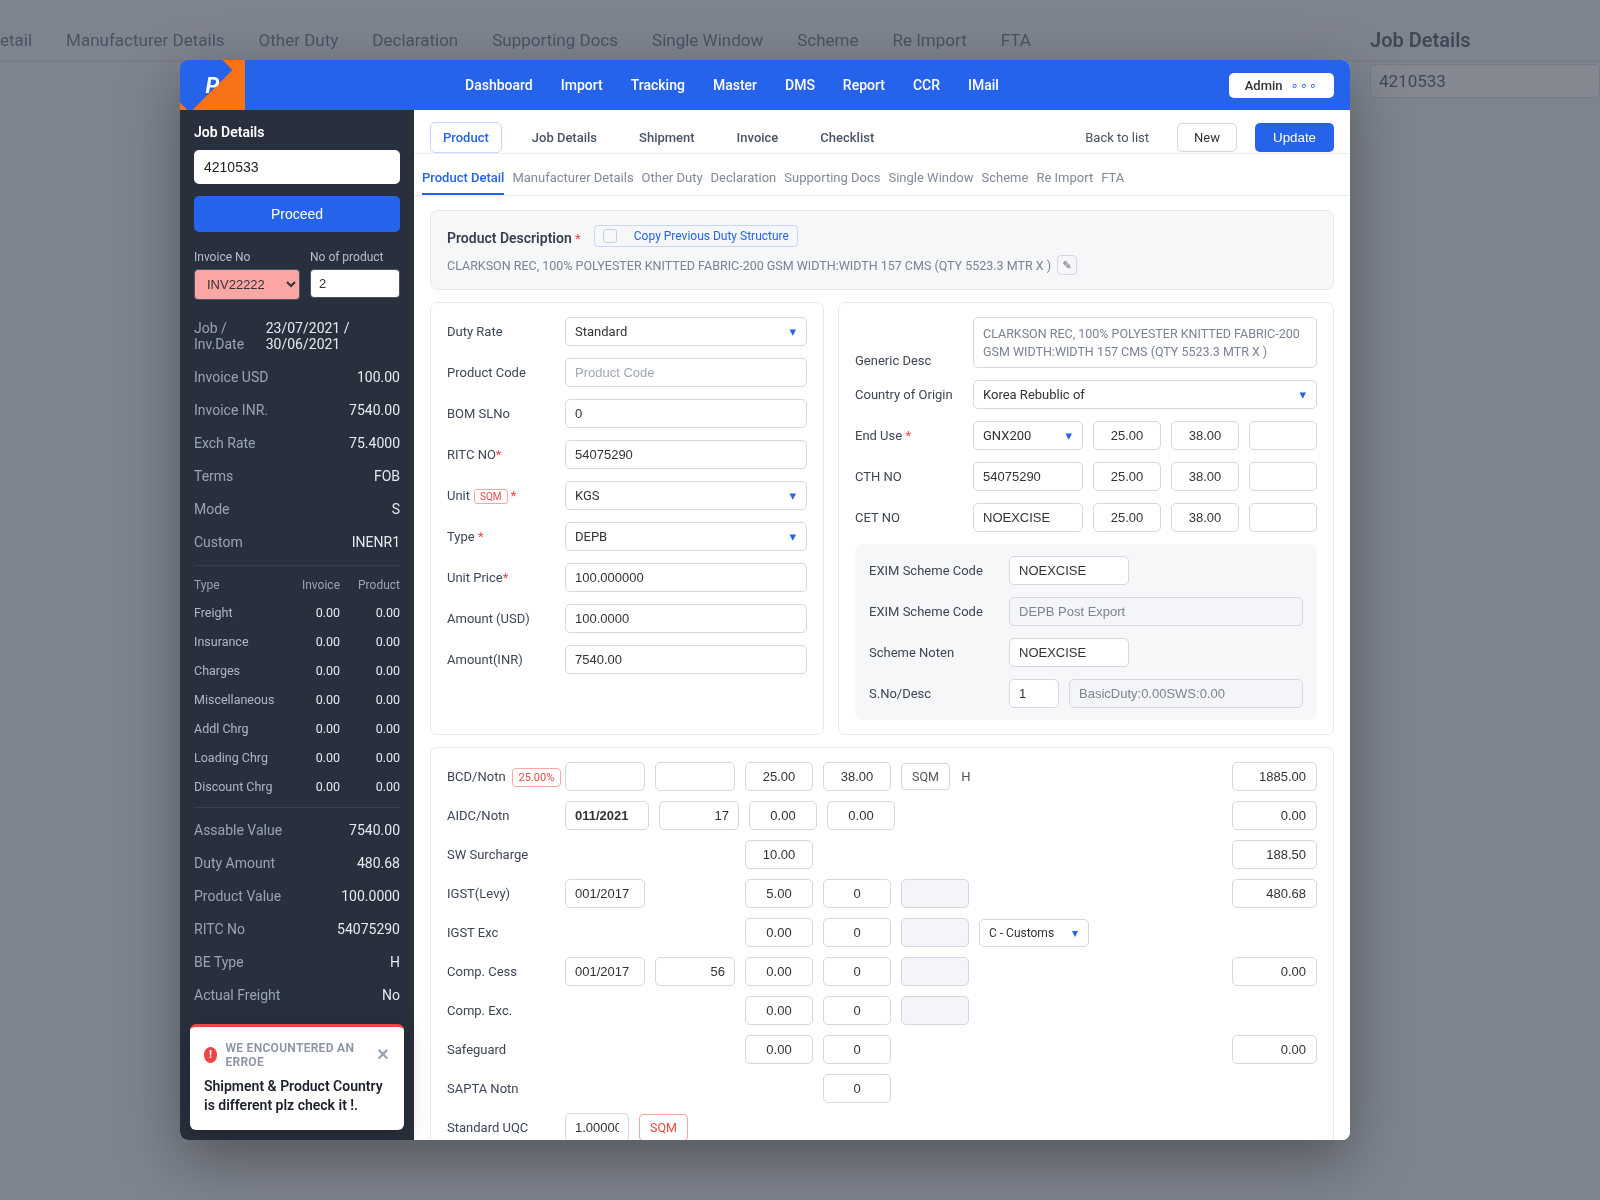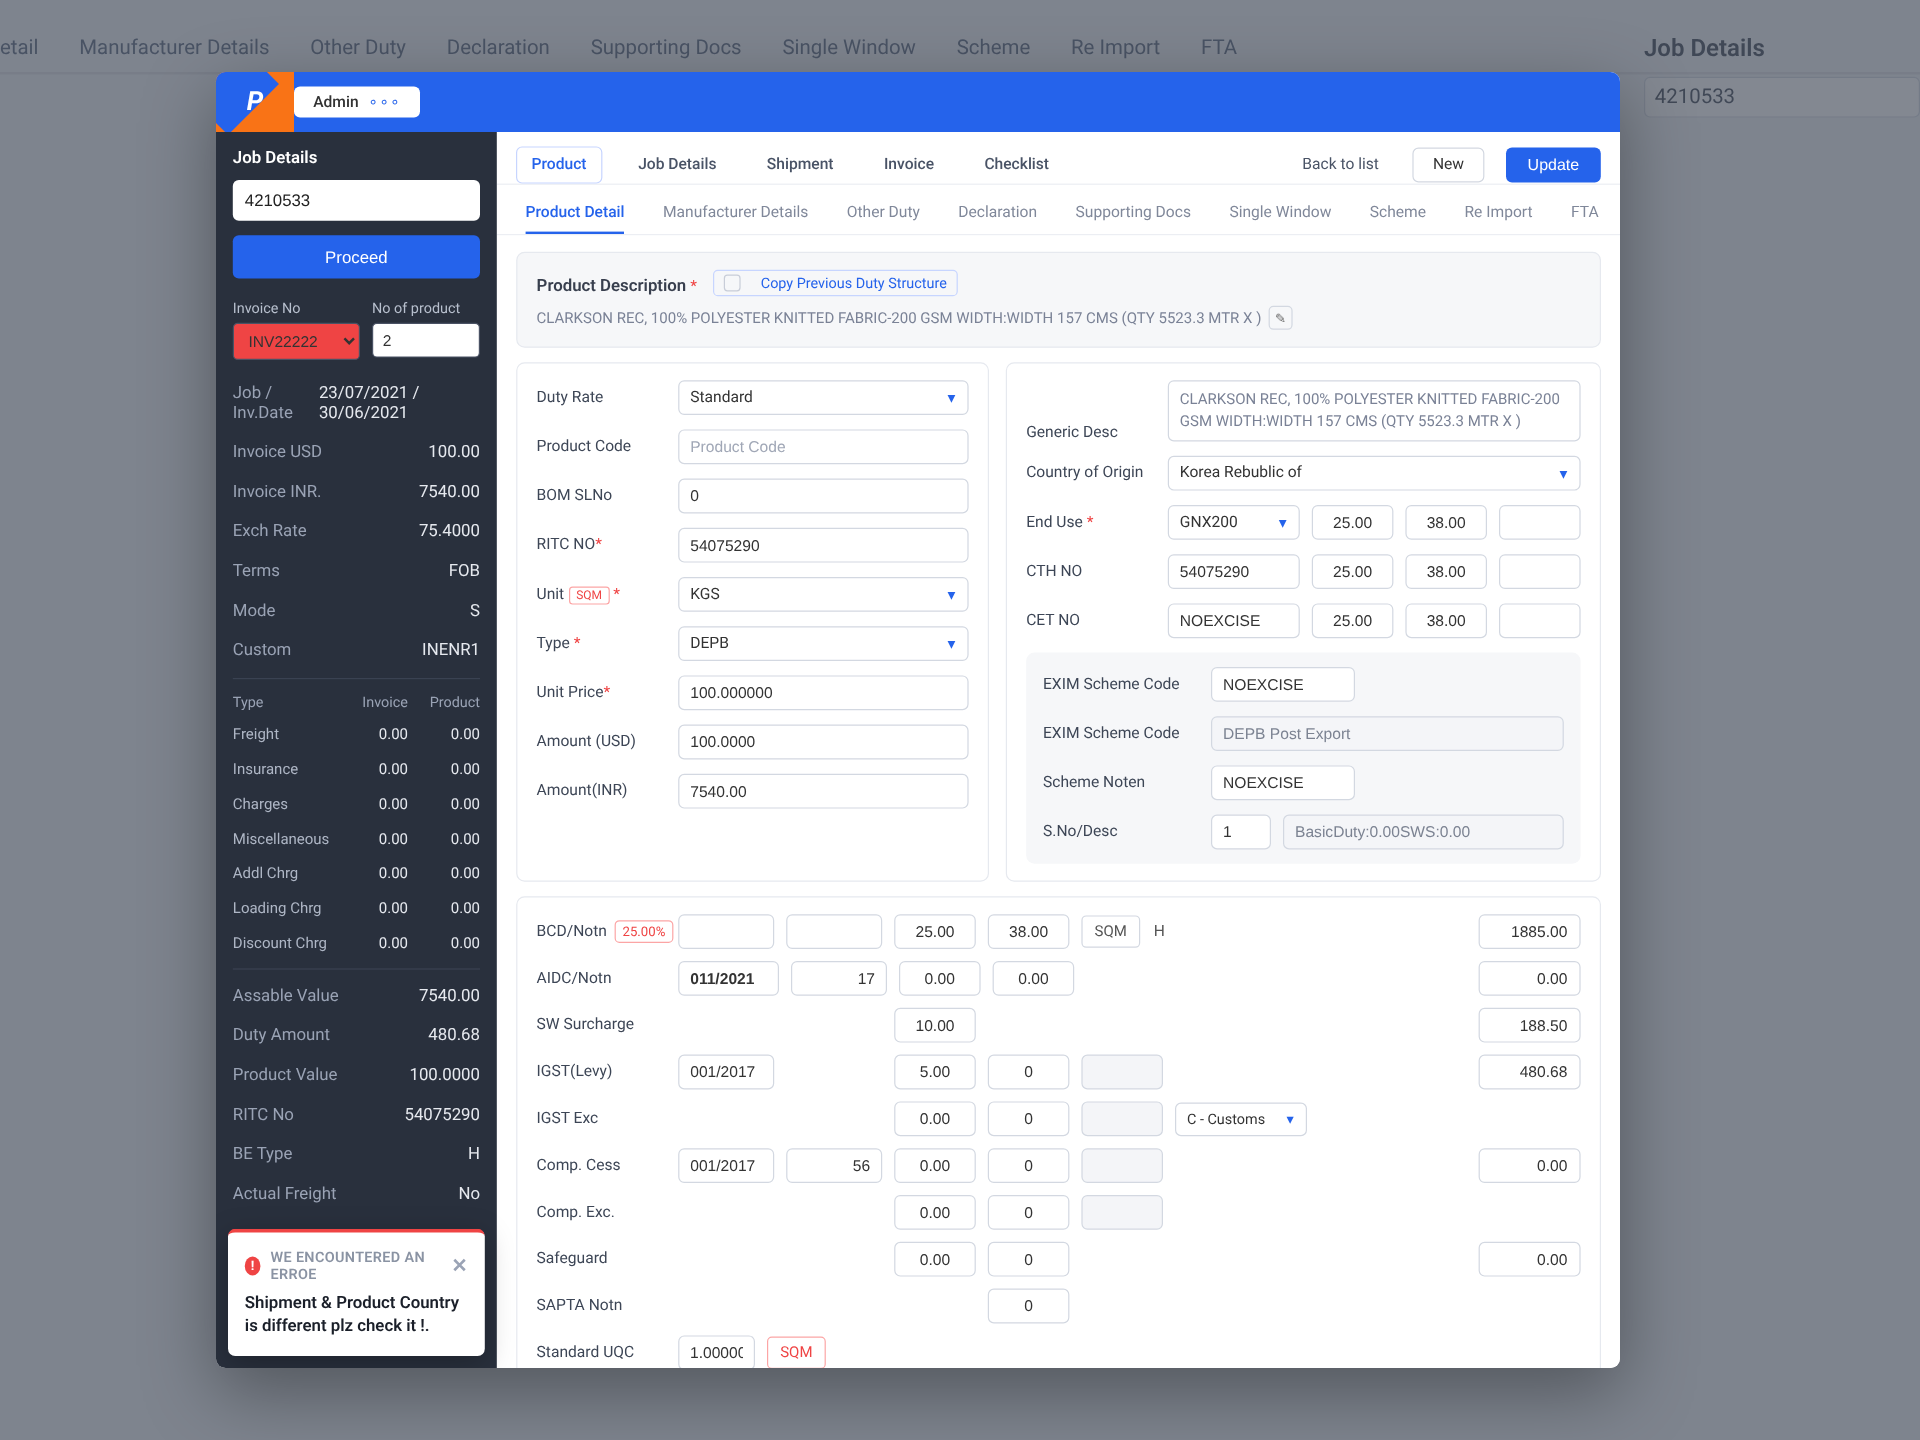--- a/index.html
+++ b/index.html
@@ -21,21 +21,21 @@
 .admin-btn .dots{color:#2563eb;letter-spacing:1px;}
 
 .body{flex:1;display:flex;min-height:0;}
 .sidebar{width:234px;background:#29303d;color:#cfd5df;padding:14px 14px 0 14px;display:flex;flex-direction:column;position:relative;}
 .sidebar h4{color:#fff;font-size:14px;font-weight:600;margin-bottom:10px;}
 .s-input{width:100%;padding:9px 10px;border-radius:5px;border:none;background:#fff;color:#222;font-size:14px;margin-bottom:12px;}
 .proceed{width:100%;background:#2563eb;color:#fff;border:none;border-radius:5px;padding:10px;font-size:14px;font-weight:500;margin-bottom:18px;cursor:pointer;}
 .s-row{display:flex;gap:10px;margin-bottom:12px;}
 .s-field{flex:1;}
 .s-label{font-size:12px;color:#b7bfcd;margin-bottom:5px;display:block;}
-.s-sel{width:100%;padding:6px 8px;border-radius:4px;border:1px solid #4a5264;background:#ef4444;color:#333;font-size:13px;}
+.s-sel{width:100%;padding:6px 8px;border-radius:4px;border:1px solid #4a5264;background:#fca5a5;color:#333;font-size:13px;}
 .s-line{display:flex;justify-content:space-between;font-size:14px;padding:8px 0;border-bottom:1px solid rgba(255,255,255,0);}
 .s-line .l{color:#9aa3b5;}
 .s-line .r{color:#e6e9ef;}
 .s-sep{border-top:1px solid #3a4252;margin:6px 0;}
 .s-head3{display:flex;font-size:12px;color:#9aa3b5;padding:6px 0;}
 .s-head3 .c1{flex:1;}
 .s-head3 .c2{width:60px;text-align:right;}
 .s-head3 .c3{width:60px;text-align:right;}
 .s-3{display:flex;font-size:12.5px;padding:7px 0;}
 .s-3 .c1{flex:1;color:#aeb6c5;}
@@ -48,21 +48,21 @@
 .err-ico{width:16px;height:16px;border-radius:50%;background:#ef4444;color:#fff;display:inline-flex;align-items:center;justify-content:center;font-size:11px;font-weight:700;}
 
 .main{flex:1;min-width:0;background:#fff;display:flex;flex-direction:column;}
 .tabs1{display:flex;align-items:center;padding:12px 16px 0 16px;gap:18px;border-bottom:1px solid #eceef3;}
 .tabs1 .tab{padding:7px 12px;border-radius:5px;color:#495366;font-weight:500;cursor:pointer;}
 .tabs1 .tab.active{border:1px solid #c7d5ff;color:#2563eb;}
 .tabs1 .spacer{flex:1;}
 .btn-link{color:#495366;padding:7px 10px;cursor:pointer;}
 .btn-outline{border:1px solid #d3d8e1;border-radius:5px;padding:6px 16px;color:#333;cursor:pointer;}
 .btn-primary{background:#2563eb;border:none;border-radius:5px;color:#fff;padding:7px 18px;cursor:pointer;font-weight:500;}
-.tabs2{display:flex;padding:8px 16px 0 24px;gap:32px;border-bottom:1px solid #eceef3;font-size:13px;}
+.tabs2{display:flex;padding:8px 16px 0 8px;gap:8px;border-bottom:1px solid #eceef3;font-size:13px;}
 .tabs2 .t{color:#80889a;padding:8px 0;cursor:pointer;}
 .tabs2 .t.active{color:#2563eb;border-bottom:2px solid #2563eb;font-weight:500;}
 
 .content{flex:1;overflow:auto;padding:14px 16px;}
 .card{border:1px solid #e6e9ef;border-radius:7px;padding:14px 16px;background:#fff;margin-bottom:12px;}
 .card.gray{background:#f6f7f9;}
 .pd-title{font-size:14px;font-weight:600;color:#383f4e;}
 .req{color:#ef4444;}
 .copy-chk{font-size:12px;color:#2563eb;border:1px solid #c7d5ff;border-radius:4px;padding:3px 8px;margin-left:10px;display:inline-flex;align-items:center;gap:17px;}
 .pd-text{color:#7a8296;font-size:12.5px;margin-top:8px;display:flex;align-items:center;gap:6px;}
@@ -116,20 +116,30 @@
   </div>
 </div>
 <div class="overlay-dim"></div>
 
 <div class="modal">
 
   <div class="topbar">
     <div class="logo">
         <span>P</span>
       </div>
+    <div class="nav">
+      <a>Dashboard</a>
+      <a>Import</a>
+      <a>Tracking</a>
+      <a>Master</a>
+      <a>DMS</a>
+      <a>Report</a>
+      <a>CCR</a>
+      <a>IMail</a>
+    </div>
     <div class="admin-btn">
         <span>Admin</span>
         <span class="dots">∘∘∘</span>
       </div>
   </div>
 
   <div class="body">
 
     <div class="sidebar">
       <h4>Job Details</h4>

